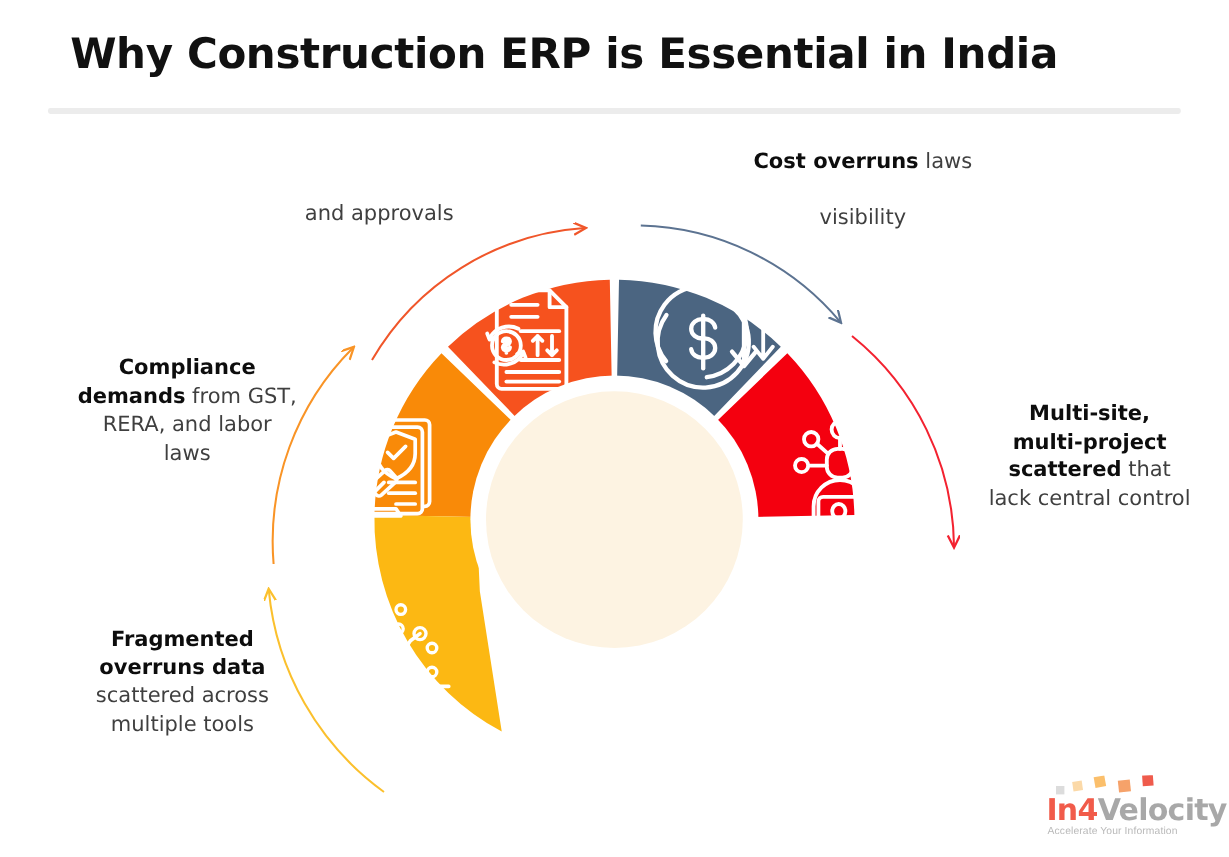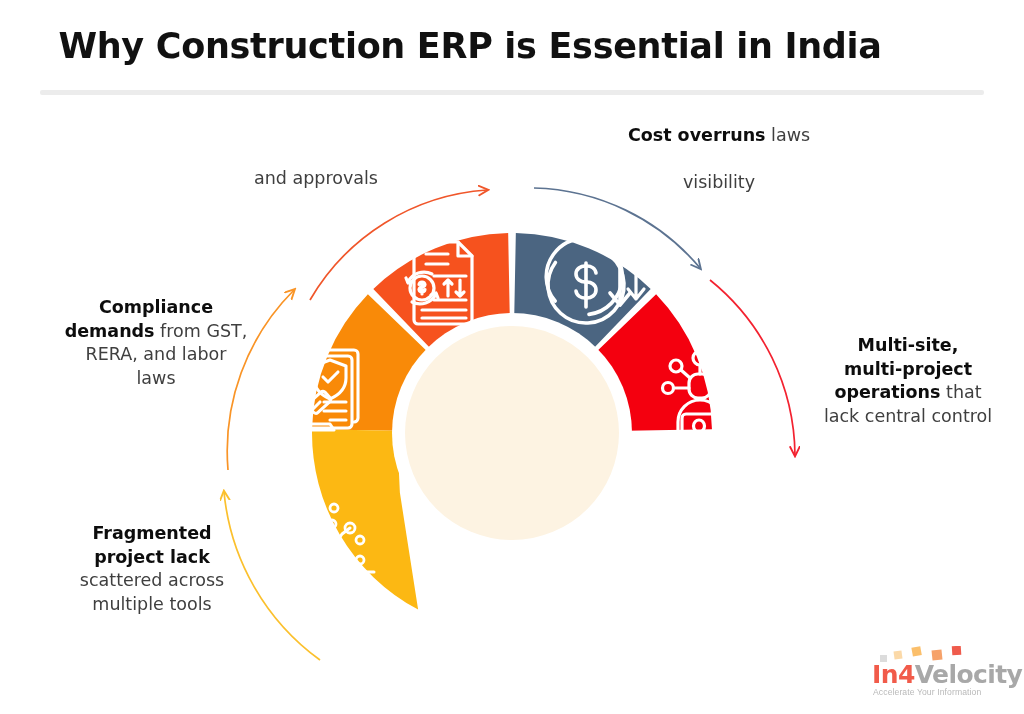--- a/index.html
+++ b/index.html
@@ -291,27 +291,27 @@
   <div class="callout" id="cal-comp">
     <span class="lead">Compliance</span><br>
     <span class="lead">demands</span><span class="rest"> from GST,</span><br>
     <span class="rest">RERA, and labor</span><br>
     <span class="rest">laws</span>
   </div>
 
   <div class="callout" id="cal-multi">
     <span class="lead">Multi-site,</span><br>
     <span class="lead">multi-project</span><br>
-    <span class="lead">operations</span><span class="rest"> that</span><br>
+    <span class="lead">scattered</span><span class="rest"> that</span><br>
     <span class="rest">lack central control</span>
   </div>
 
   <div class="callout" id="cal-frag">
     <span class="lead">Fragmented</span><br>
-    <span class="lead">project lack</span><br>
+    <span class="lead">overruns data</span><br>
     <span class="rest">scattered across</span><br>
     <span class="rest">multiple tools</span>
   </div>
 
   <div id="logo">
     <svg id="logo-squares" viewBox="0 0 92 18">
       <rect x="0" y="9" width="7" height="7" fill="#dcdcdc"></rect>
       <rect x="14" y="5" width="8" height="8" fill="#fbd9a8" transform="rotate(-8 18 9)"></rect>
       <rect x="32" y="1" width="9" height="9" fill="#fbbf6b" transform="rotate(-10 36 5)"></rect>
       <rect x="52" y="4" width="10" height="10" fill="#f6a26a" transform="rotate(-6 57 9)"></rect>

